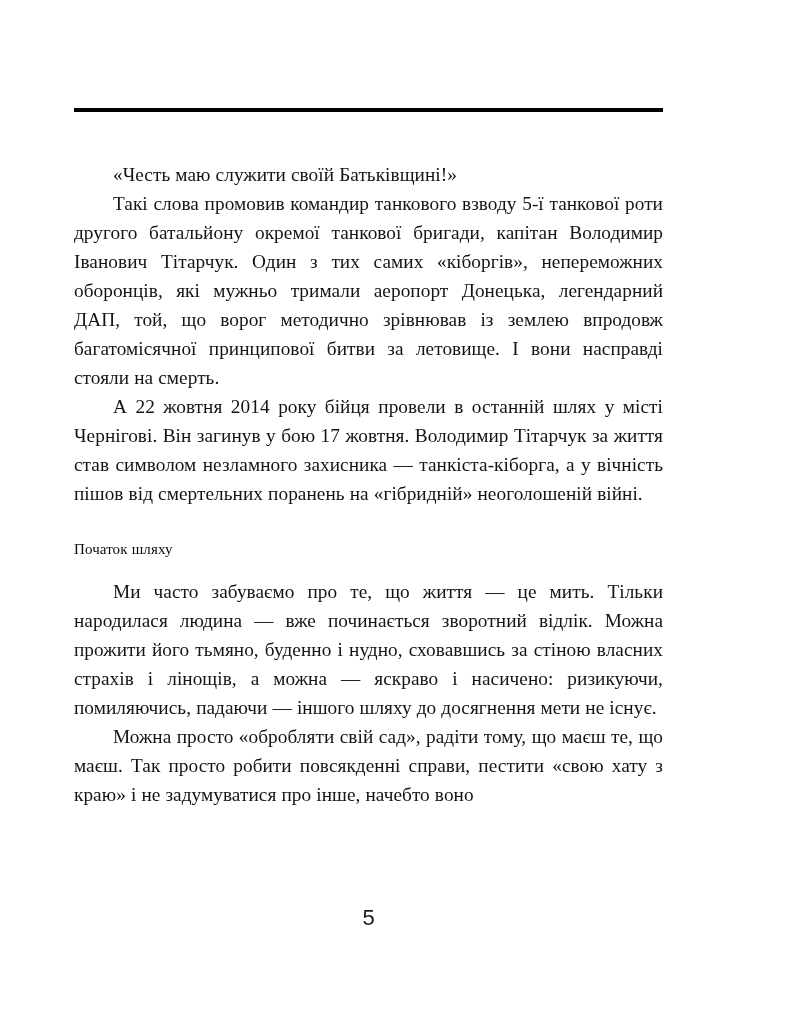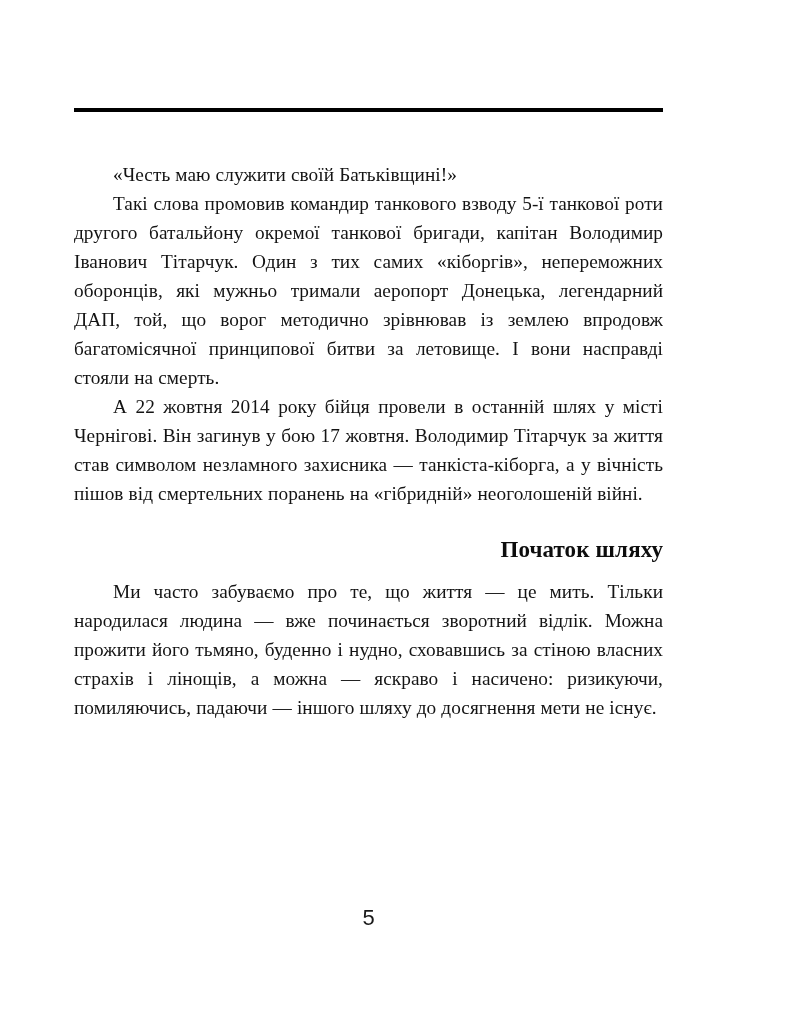--- a/index.html
+++ b/index.html
@@ -56,24 +56,24 @@
     text-align: justify;
   }
 
   .para.lead {
     text-indent: 39px;
   }
 
   .section-heading {
     margin: 0;
     padding: 27px 0 13px 0;
-    font-size: 23px;
+    font-size: 15px;
     line-height: 29px;
-    font-weight: bold;
-    text-align: right;
+    font-weight: normal;
+    text-align: left;
     text-indent: 0;
     color: #0d0d0d;
     letter-spacing: 0.1px;
   }
 
   .page-number {
     position: absolute;
     left: 74px;
     width: 589px;
     top: 905px;
@@ -99,19 +99,20 @@
 
       <p class="para">Такі слова промовив командир танкового взводу 5-ї танкової роти другого батальйону окремої танкової бригади, капітан Володимир Іванович Тітарчук. Один з тих самих «кіборгів», непереможних оборонців, які мужньо тримали аеропорт Донецька, легендарний ДАП, той, що ворог методично зрівнював із землею впродовж багатомісячної принципової битви за летовище. І вони насправді стояли на смерть.</p>
 
       <p class="para">А 22 жовтня 2014 року бійця провели в останній шлях у місті Чернігові. Він загинув у бою 17 жовтня. Володимир Тітарчук за життя став символом незламного захисника — танкіста-кіборга, а у вічність пішов від смертельних поранень на «гібридній» неоголошеній війні.</p>
 
 
       <h2 class="section-heading">Початок шляху</h2>
 
       <p class="para">Ми часто забуваємо про те, що життя — це мить. Тільки народилася людина — вже починається зворотний відлік. Можна прожити його тьмяно, буденно і нудно, сховавшись за стіною власних страхів і лінощів, а можна — яскраво і насичено: ризикуючи, помиляючись, падаючи — іншого шляху до досягнення мети не існує.</p>
 
+      <p class="para">Можна просто «обробляти свій сад», радіти тому, що маєш те, що маєш. Так просто робити повсякденні справи, пестити «свою хату з краю» і не задумуватися про інше, начебто воно</p>
 
     </div>
   </div>
 
   <div class="page-number">5</div>
 
 </div>
 
 </body></html>

